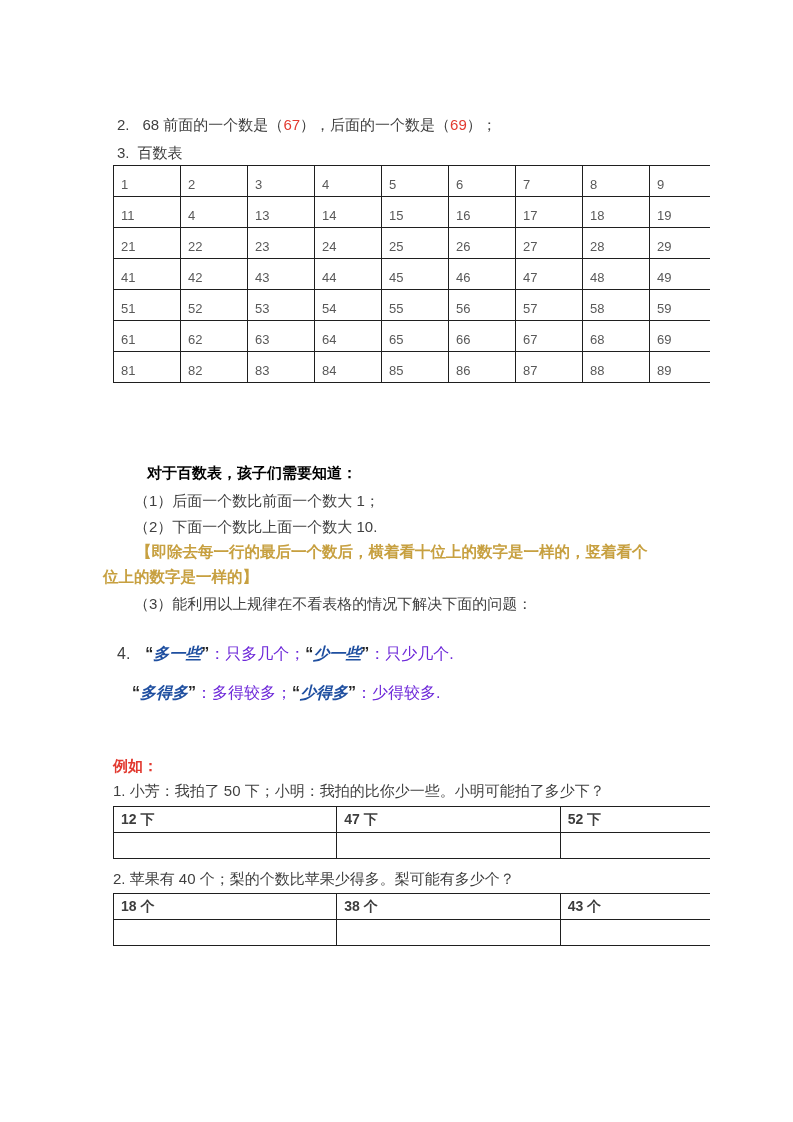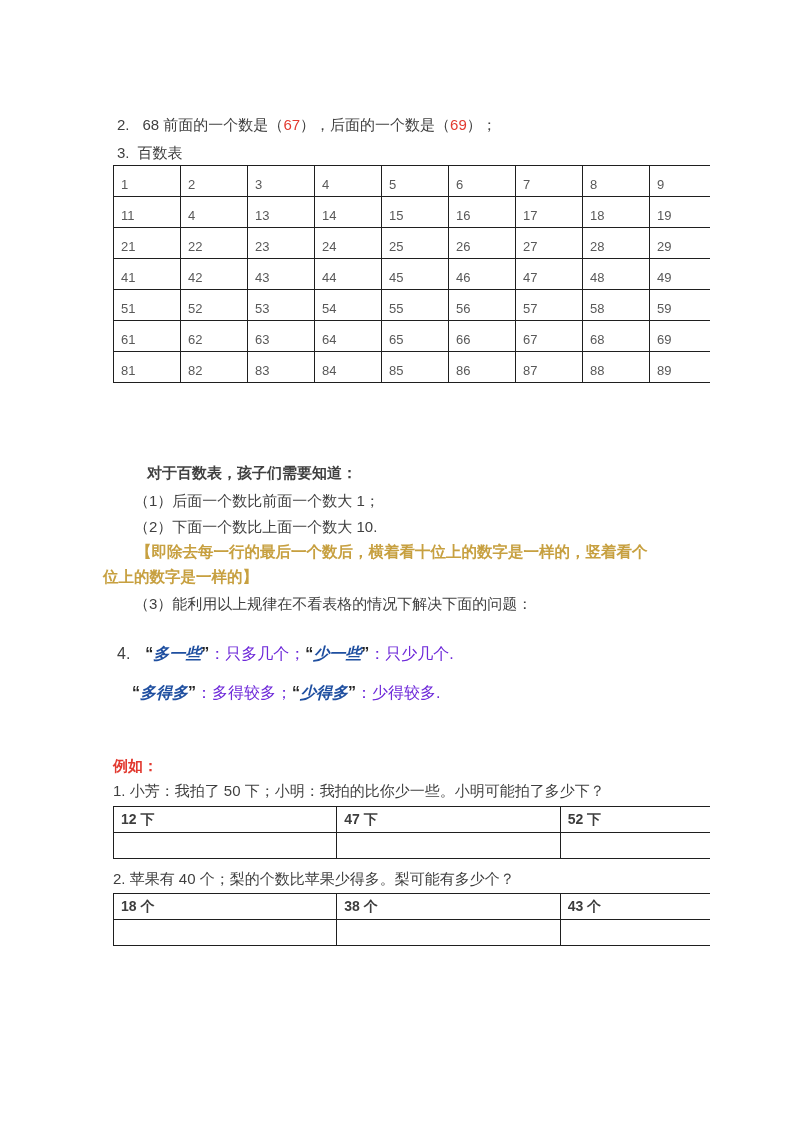--- a/index.html
+++ b/index.html
@@ -15,21 +15,21 @@
   .abs { position: absolute; margin: 0; }
   .body-text {
     font-size: 15px;
     color: #3f3f3f;
     line-height: 21px;
     white-space: nowrap;
   }
   .num-prefix { margin-right: 13px; }
   .num-prefix-sm { margin-right: 8px; }
   .red { color: #e23a30; }
-  .bold-heading { font-weight: bold; color: #404040; }
+  .bold-heading { font-weight: bold; color: #000000; }
   .gold {
     font-weight: bold;
     color: #c7a040;
     font-size: 15.5px;
     white-space: nowrap;
   }
   .item4-line { font-size: 16px; color: #3f3f3f; white-space: nowrap; }
   .item4-num { margin-right: 15px; color: #3f3f3f; }
   .seg-q { font-weight: bold; color: #262626; }
   .seg-t { font-weight: bold; font-style: italic; color: #1f4fa0; }

